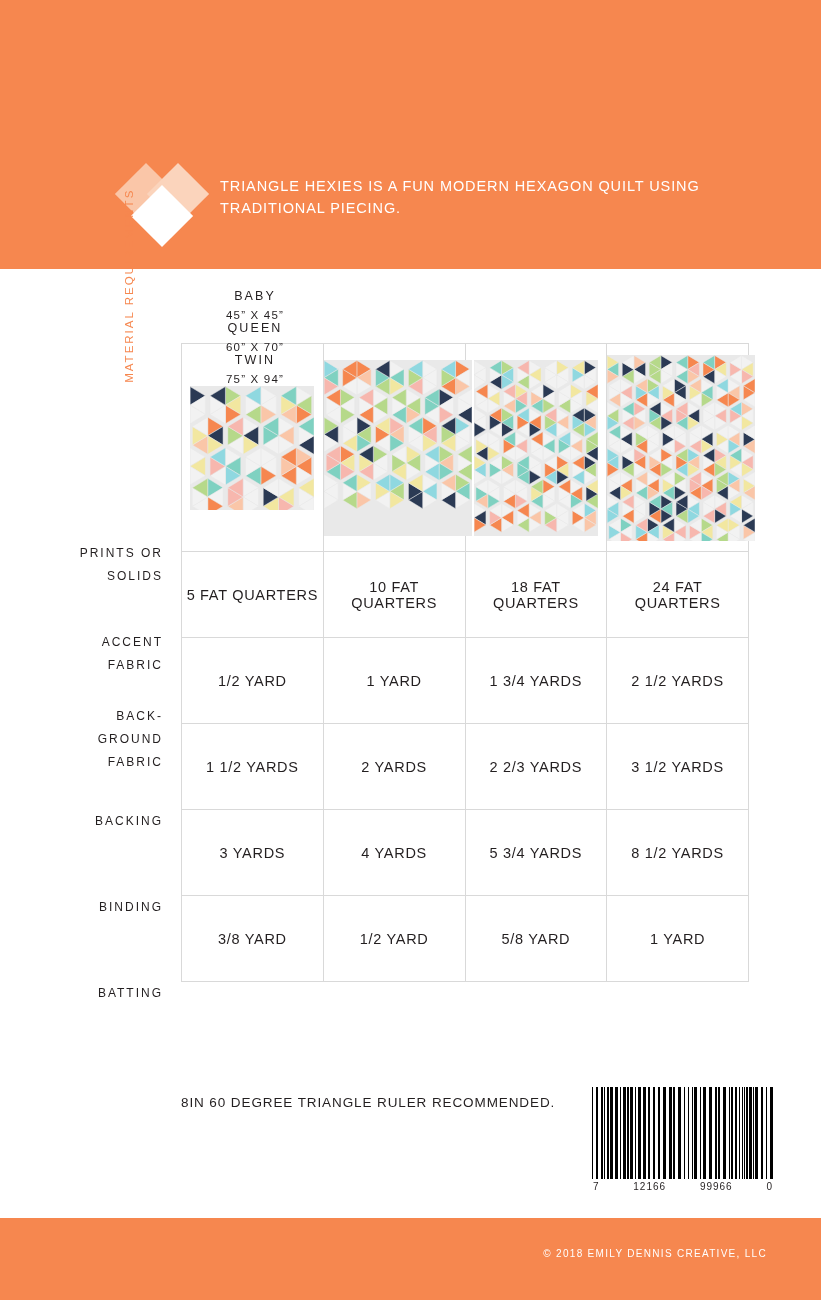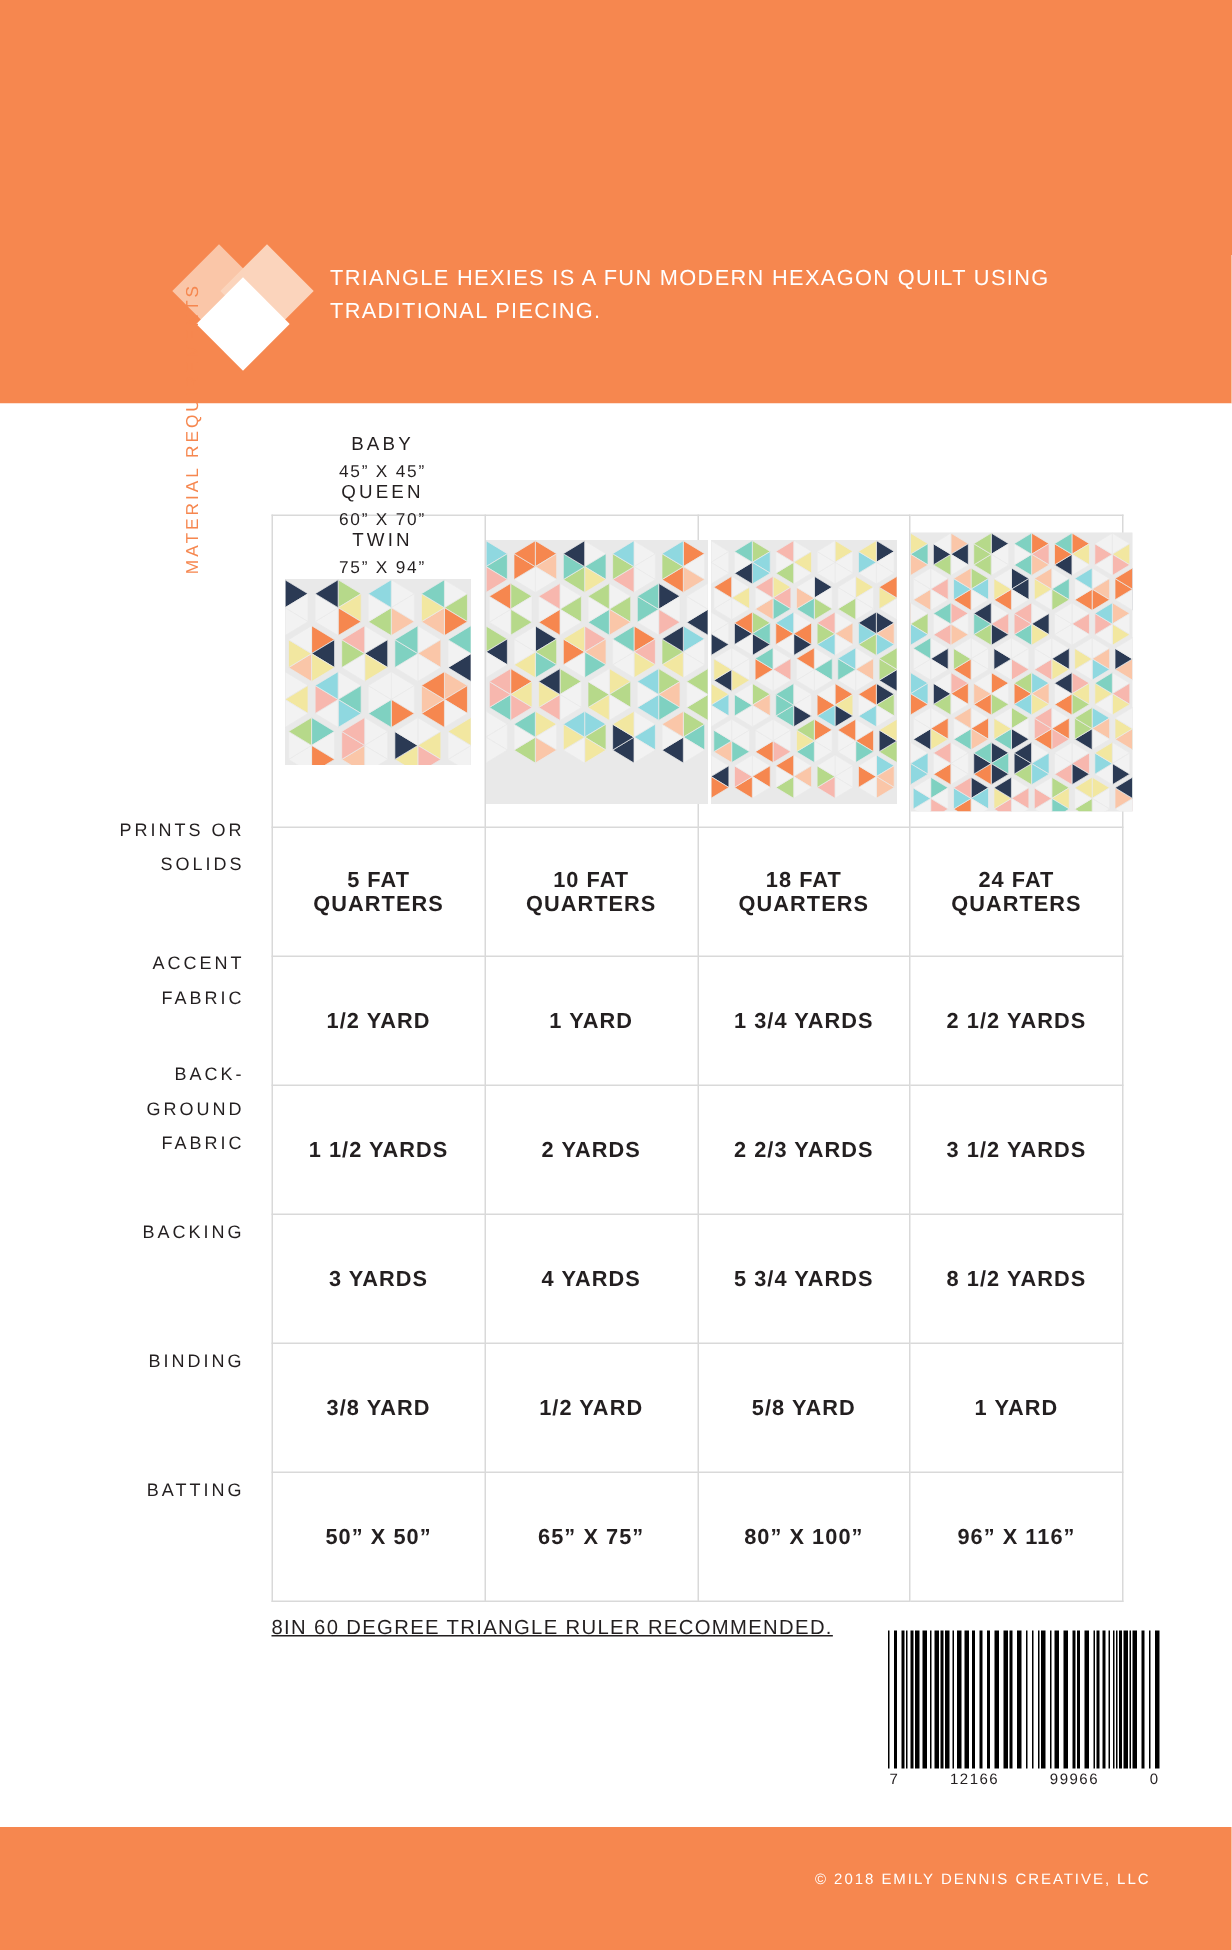--- a/index.html
+++ b/index.html
@@ -91,21 +91,20 @@
   .col-head .size {
     font-size: 11.5px;
     letter-spacing: 1.2px;
     margin-top: 6px;
   }
 
   table.grid {
     border-collapse: collapse;
     width: 568px;
     table-layout: fixed;
-    font-weight: bold;
   }
   table.grid td {
     border: 1px solid #d9d9d9;
     text-align: center;
     vertical-align: middle;
     font-size: 14.5px;
     letter-spacing: 0.7px;
     height: 86px;
     padding: 2px 4px;
   }
@@ -139,25 +138,24 @@
     letter-spacing: 2.0px;
     line-height: 1.7;
     transform: rotate(-90deg);
     transform-origin: center center;
     white-space: nowrap;
   }
 
   .footnote {
     position: absolute;
     left: 181px;
-    top: 808px;
+    top: 826px;
     font-size: 13.5px;
     letter-spacing: 0.9px;
     color: #231f20;
-    text-decoration: underline;
   }
 
   
   .quilt {
     margin: 0 auto;
     background: #e9e9e9;
     position: relative;
     overflow: hidden;
   }
   .quilt svg { display: block; }
@@ -1064,26 +1062,20 @@
         <td>4 YARDS</td>
         <td>5 3/4 YARDS</td>
         <td>8 1/2 YARDS</td>
       </tr>
       <tr>
         <td>3/8 YARD</td>
         <td>1/2 YARD</td>
         <td>5/8 YARD</td>
         <td>1 YARD</td>
       </tr>
-      <tr>
-        <td>50” X 50”</td>
-        <td>65” X 75”</td>
-        <td>80” X 100”</td>
-        <td>96” X 116”</td>
-      </tr>
     </tbody>
       </table>
   </div>
 
   <div class="footnote">8IN 60 DEGREE TRIANGLE RULER RECOMMENDED.</div>
 
   <div class="barcode-box">
     <div class="bars" id="barcode-bars">
         <i style="width: 1px;"></i>
         <i style="width: 3px; background: transparent;"></i>

